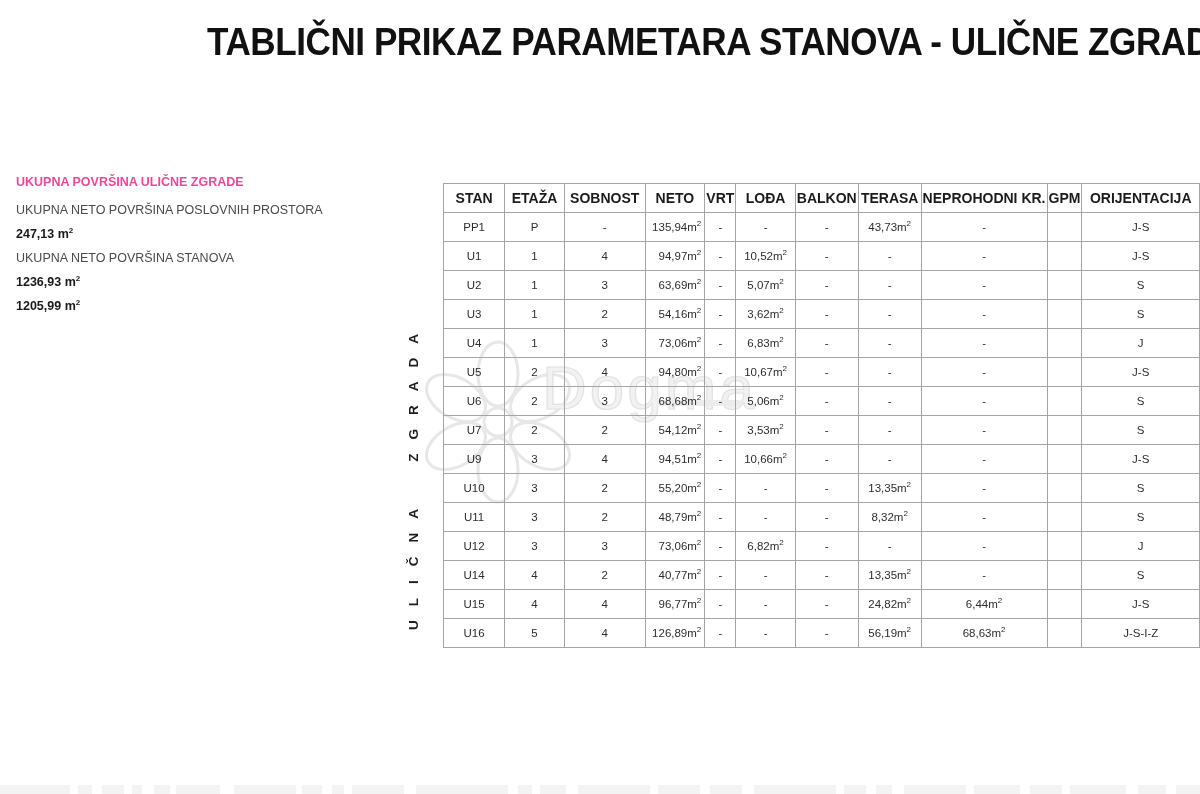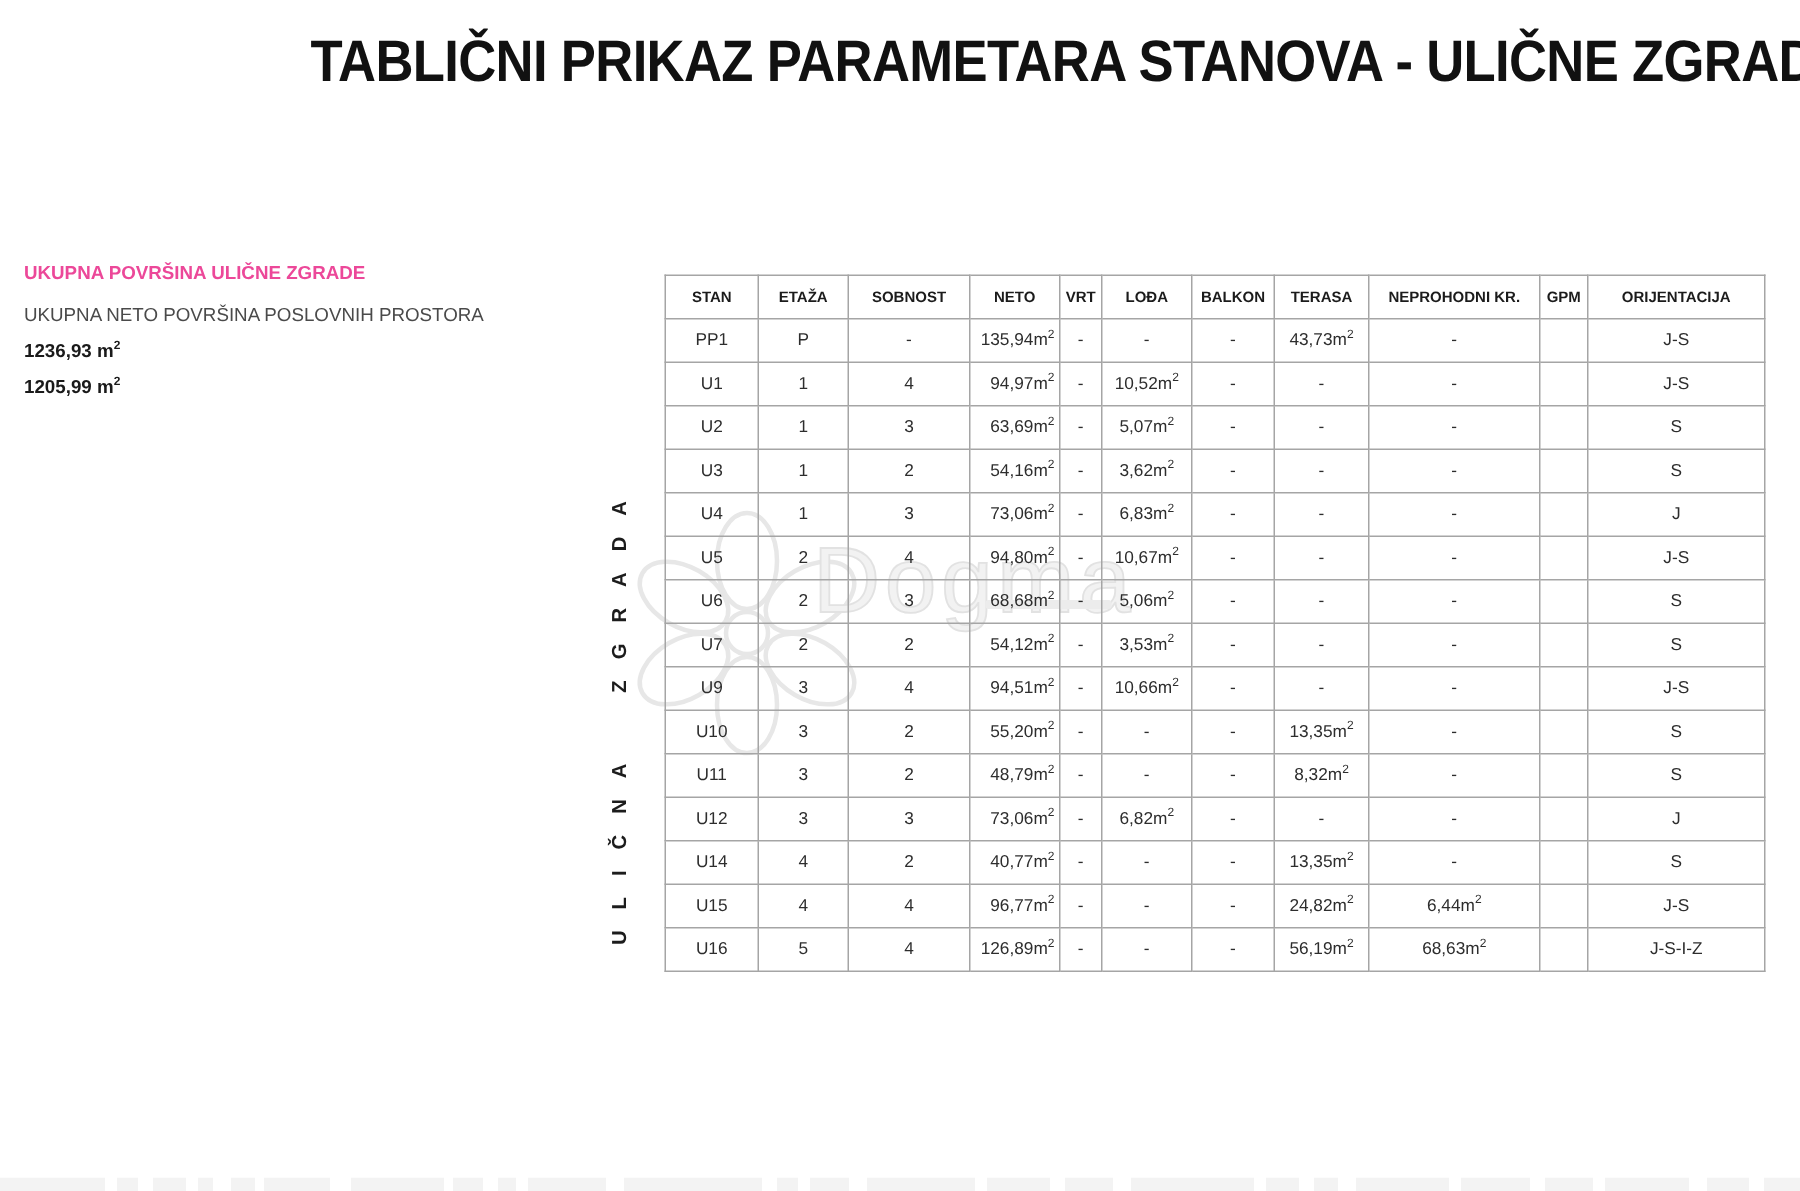--- a/index.html
+++ b/index.html
@@ -34,41 +34,43 @@
              color:#f2f2f2;margin-top:14px; -webkit-text-stroke:1.2px #e2e2e2; }
   .wm-tagline { position:absolute; left:657px; top:400px; width:84px; height:6px;
                 background:#ececec; border-radius:2px; z-index:0; }
 
   
   table.apartments { position:absolute; left:443px; top:183px; z-index:1;
                      border-collapse:collapse; table-layout:fixed;
                      font-size:11.5px; color:#2d2d2d; background:transparent; }
   .apartments th, .apartments td { border:1px solid #a5a5a5; text-align:center;
                      height:29px; padding:0 1px; white-space:nowrap; overflow:hidden; }
-  .apartments th { font-weight:bold; font-size:10px; color:#1b1b1b; }
+  .apartments th { font-weight:bold; font-size:14px; color:#1b1b1b; }
   .apartments td.r { text-align:right; padding-right:3px; }
 
   
   .bottom-strip { position:absolute; left:0; top:785px; width:1200px; height:9px;
                   overflow:hidden; white-space:nowrap; font-size:0; }
   .bottom-strip .blk { display:inline-block; height:9px; background:#f3f3f3; }
 </style>
 </head>
 <body>
 
 <div id="canvas">
 
   <div class="title-wrap">
     <span class="title-inner">TABLIČNI PRIKAZ PARAMETARA STANOVA - ULIČNE ZGRADE</span>
   </div>
 
   <div class="summary">
     <div class="heading">UKUPNA POVRŠINA ULIČNE ZGRADE</div>
     <div id="summary-items">
         <div class="label">UKUPNA NETO POVRŠINA POSLOVNIH PROSTORA</div>
+        <div class="value">247,13 m<sup>2</sup></div>
+        <div class="label">UKUPNA NETO POVRŠINA STANOVA</div>
         <div class="value">1236,93 m<sup>2</sup></div>
         <div class="value">1205,99 m<sup>2</sup></div>
       </div>
   </div>
 
   <div class="side-label">ULIČNA ZGRADA</div>
 
   <svg class="wm-flower" width="180" height="180" viewBox="0 0 180 180">
     <g fill="none" stroke="#e7e7e7" stroke-width="3">
       <ellipse cx="90" cy="42" rx="20" ry="32"></ellipse>

